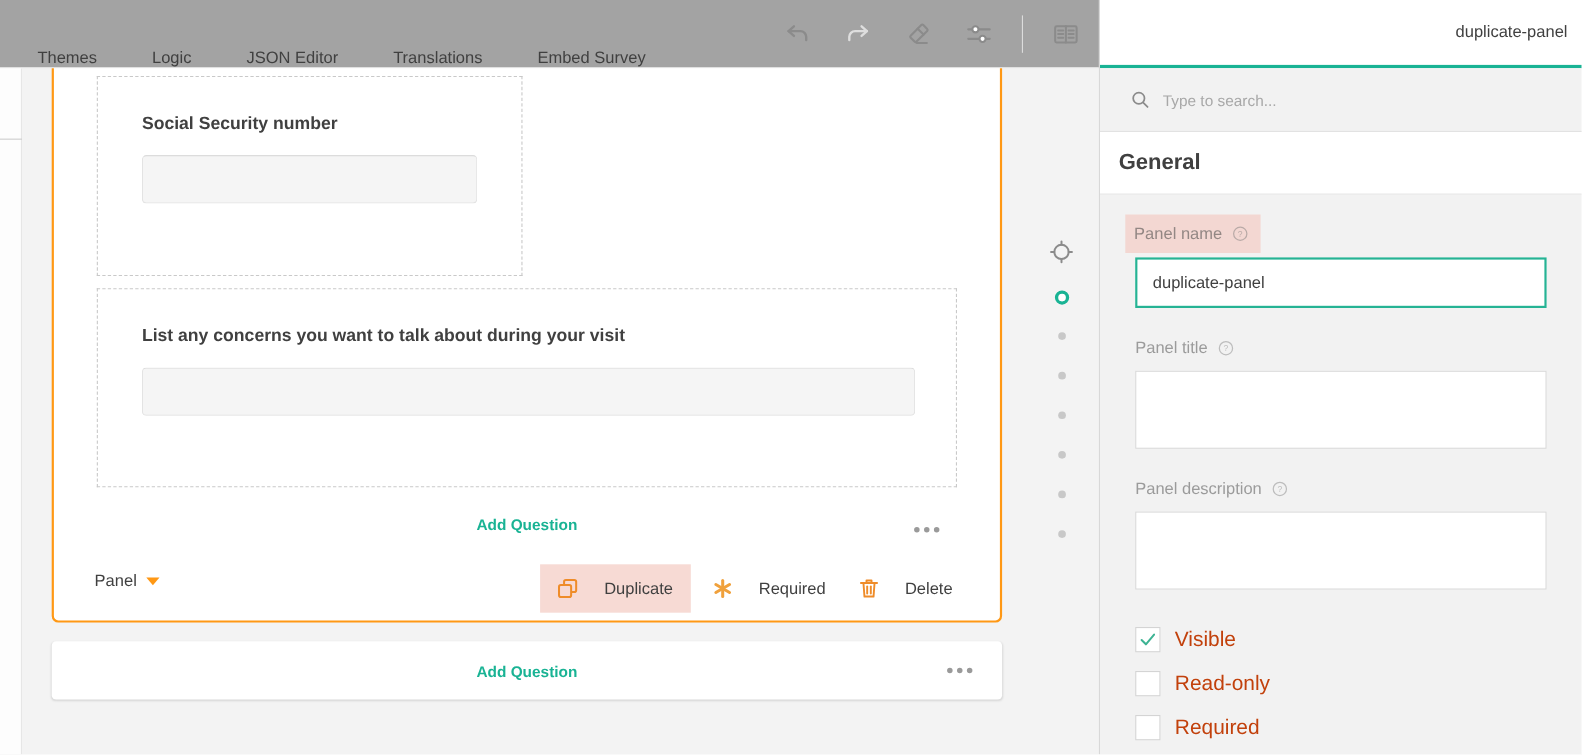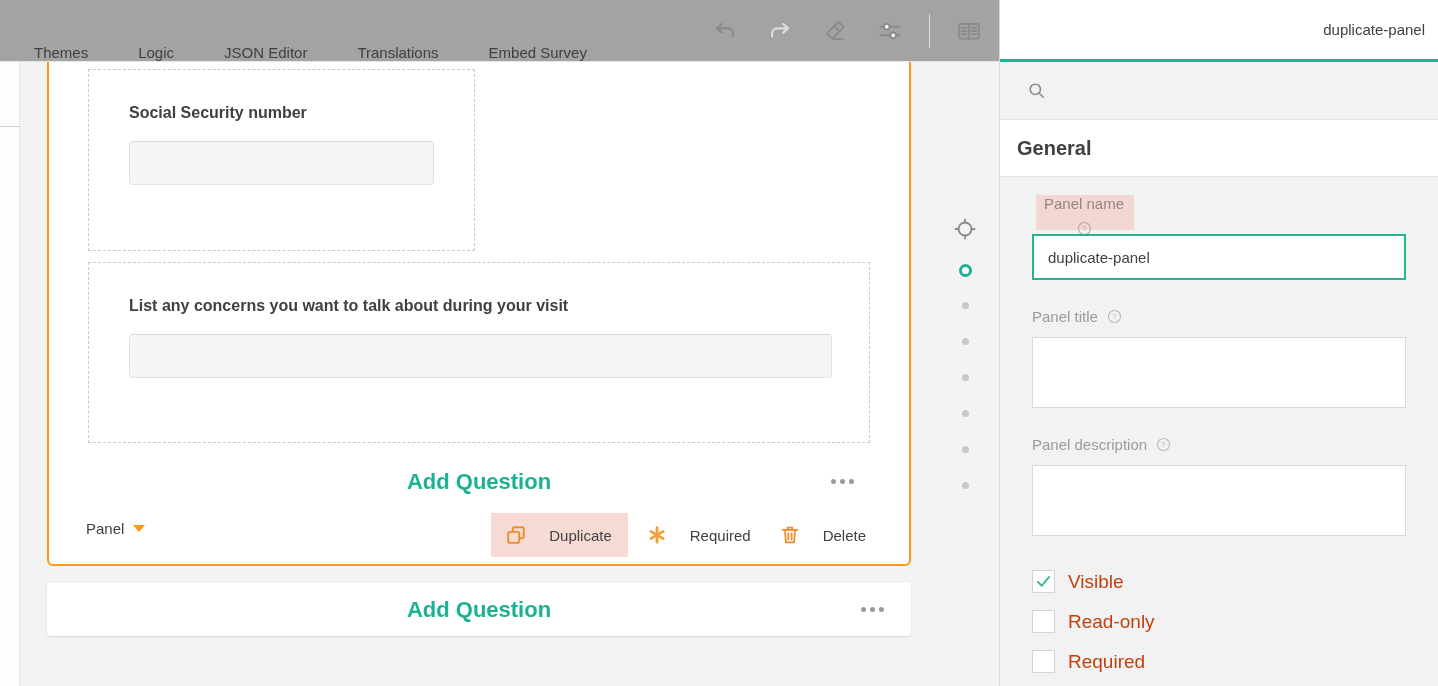--- a/index.html
+++ b/index.html
@@ -27,21 +27,21 @@
   .prop-search svg { width:19px; height:19px; margin-right:11px; flex:none; }
   .prop-search input { border:none; outline:none; background:transparent; font-size:14px; color:#404040;
                  font-family:"Liberation Sans",sans-serif; width:330px; }
   .prop-search input::placeholder { color:#a8a8a8; }
   .prop-section { position:absolute; left:1000px; top:120px; width:438px; height:57px; background:#fff;
                  border-bottom:1px solid #e2e2e2; display:flex; align-items:center; padding-left:17px;
                  font-size:20px; font-weight:bold; color:#404040; cursor:pointer; }
   .prop-content { position:absolute; left:1000px; top:177px; width:438px; height:509px; background:#f2f2f2; }
   .field-label { position:absolute; left:32px; font-size:15px; color:#9b9b9b; display:flex; align-items:center; gap:8px; }
   .field-label .q-icon svg { width:17px; height:17px; display:block; }
-  .label-highlight { background:#f3d7d2; padding:0 10px 0 8px; height:35px; left:36px; color:#938784;flex-direction:column; }
+  .label-highlight { background:#f3d7d2; padding:0 10px 0 8px; height:35px; left:23px; color:#938784; }
   .name-input { position:absolute; left:32px; top:57px; width:374px; height:46px; background:#fff;
                 border:2px solid #26b394; font-size:15px; color:#404040; padding:0 14px;
                 font-family:"Liberation Sans",sans-serif; outline:none; }
   .prop-textarea { position:absolute; left:32px; width:374px; height:71px; background:#fff;
                 border:1px solid #d9d9d9; resize:none; outline:none; font-family:"Liberation Sans",sans-serif;
                 font-size:15px; padding:8px 12px; color:#404040; }
   .check-row { position:absolute; left:32px; height:23px; display:flex; align-items:center; gap:13px; cursor:pointer; }
   .checkbox { width:23px; height:23px; background:#fff; border:1px solid #d4d4d4; display:flex;
               align-items:center; justify-content:center; flex:none; }
   .checkbox svg { width:17px; height:17px; }
@@ -53,21 +53,21 @@
                    border-right:1px solid #e6e6e6; }
   .strip-line { position:absolute; left:0; top:64px; width:20px; height:1px; background:#cccccc; }
 
   .sel-panel { position:absolute; left:47px; top:-10px; width:864px; height:514px; background:#fff;
                border:2px solid #ff9814; border-radius:6px; }
   .q-block { position:absolute; border:1px dashed #c9c9c9; background:#fff; }
   .q-title { position:absolute; left:40px; top:34px; font-size:16px; font-weight:bold; color:#404040; }
   .q-input { position:absolute; left:40px; top:71px; height:44px; background:#f5f5f5;
              border:1px solid #e3e3e3; border-top-color:#d9d9d9; border-radius:4px;
              display:flex; align-items:center; padding:0 14px; font-size:16px; color:#555; }
-  .add-q { color:#19b394; font-weight:bold; font-size:22px; cursor:pointer; }
+  .add-q { color:#19b394; font-weight:bold; font-size:14px; cursor:pointer; }
   .panel-addq { position:absolute; left:0; top:415px; width:100%; text-align:center; }
   .dots { display:flex; gap:4px; align-items:center; cursor:pointer; }
   .dots i { width:5px; height:5px; border-radius:50%; background:#9a9a9a; }
   .panel-dots { position:absolute; right:55px; top:425px; }
   .panel-type { position:absolute; left:37px; top:466px; display:flex; align-items:center; gap:9px;
                 font-size:15px; color:#404040; cursor:pointer; }
   .caret-down { width:0; height:0; border-left:6px solid transparent; border-right:6px solid transparent;
                 border-top:7px solid #ff9814; }
   .panel-actions { position:absolute; right:33px; top:459px; display:flex; align-items:center; gap:8px; }
   .action-btn { display:flex; align-items:center; gap:22px; font-size:15px; color:#404040;
@@ -237,20 +237,21 @@
 
   <div class="prop-header">
     <span>duplicate-panel</span>
   </div>
 
   <div class="prop-search">
     <svg viewBox="0 0 24 24" fill="none" stroke="#8b8b8b" stroke-width="2" stroke-linecap="round">
       <circle cx="10.5" cy="10.5" r="6.5"></circle>
         <line x1="15.5" y1="15.5" x2="20.5" y2="20.5"></line>
     </svg>
+    <input type="text" placeholder="Type to search..." style="">
   </div>
 
   <div class="prop-section">
     <span>General</span>
   </div>
 
   <div class="prop-content">
 
     <div class="field-label label-highlight" style="top:18px;">
       <span>Panel name</span>

